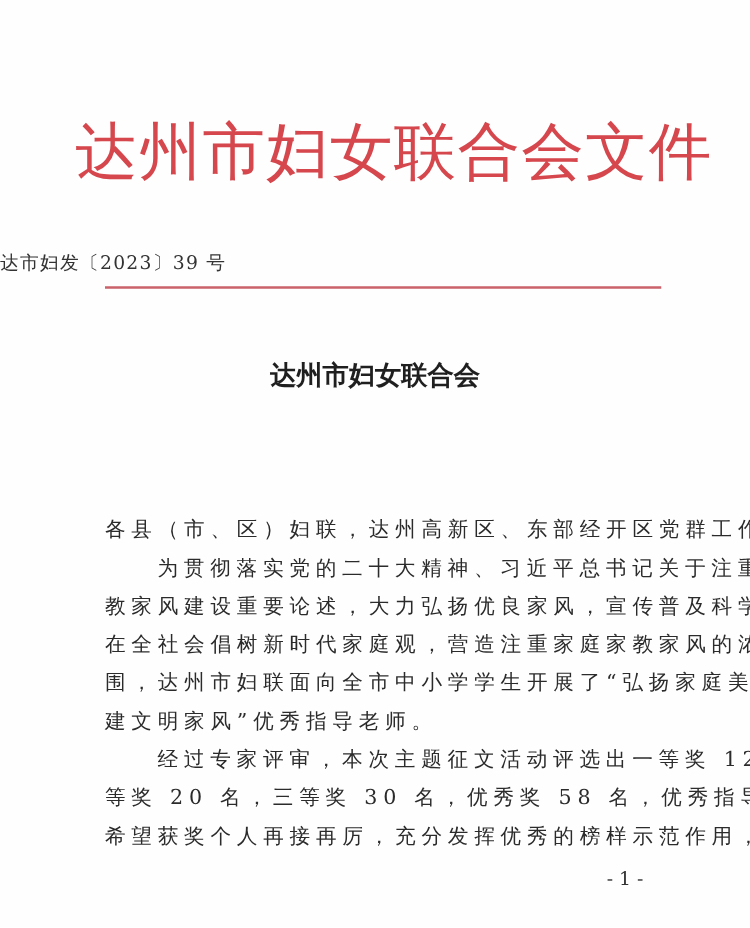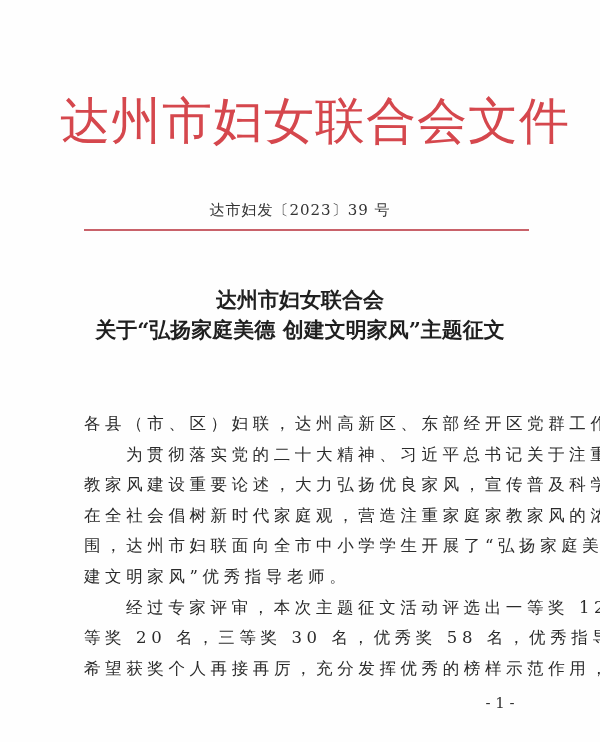--- a/index.html
+++ b/index.html
@@ -33,21 +33,20 @@
       color: #d5474d;
       letter-spacing: 1px;
       white-space: nowrap;
       font-weight: normal;
     }
     .doc-number {
       position: absolute;
       left: 0;
       top: 200px;
       width: 600px;
-      text-align: center;
       font-size: 15px;
       line-height: 20px;
       color: #333;
       letter-spacing: 1px;
     }
     .red-rule {
       position: absolute;
       left: 84px;
       top: 229px;
       width: 445px;
@@ -103,21 +102,20 @@
 <div class="page">
 
   <div class="red-header">达州市妇女联合会文件</div>
 
   <div class="doc-number">达市妇发〔2023〕39 号</div>
 
   <div class="red-rule"></div>
 
   <div class="title-block">
     <span class="title-line">达州市妇女联合会</span>
-    <span class="title-line">关于“弘扬家庭美德  创建文明家风”主题征文</span>
   </div>
 
   <div class="body-text">
     <span class="line">各县（市、区）妇联，达州高新区、东部经开区党群工作部：</span>
     <span class="line indent">为贯彻落实党的二十大精神、习近平总书记关于注重家庭家</span>
     <span class="line">教家风建设重要论述，大力弘扬优良家风，宣传普及科学家教，</span>
     <span class="line">在全社会倡树新时代家庭观，营造注重家庭家教家风的浓厚氛</span>
     <span class="line">围，达州市妇联面向全市中小学学生开展了“弘扬家庭美德，创</span>
     <span class="line">建文明家风”优秀指导老师。</span>
     <span class="line indent">经过专家评审，本次主题征文活动评选出一等奖 12 名，二</span>

